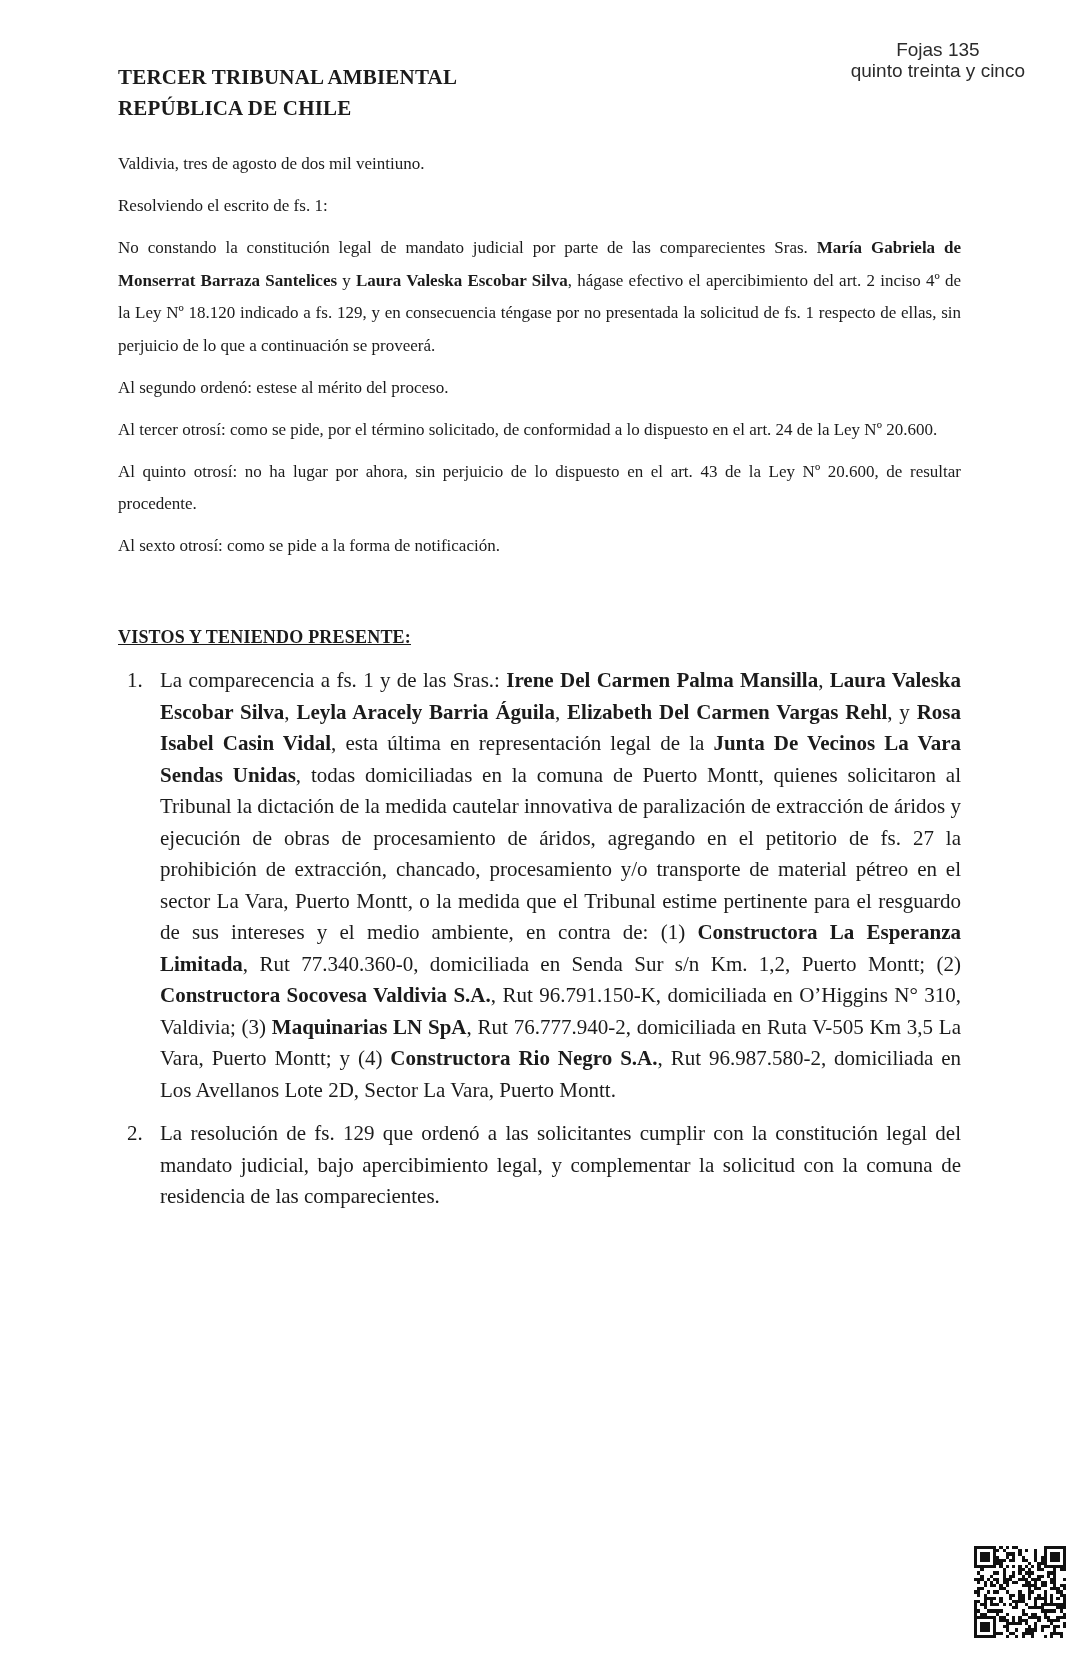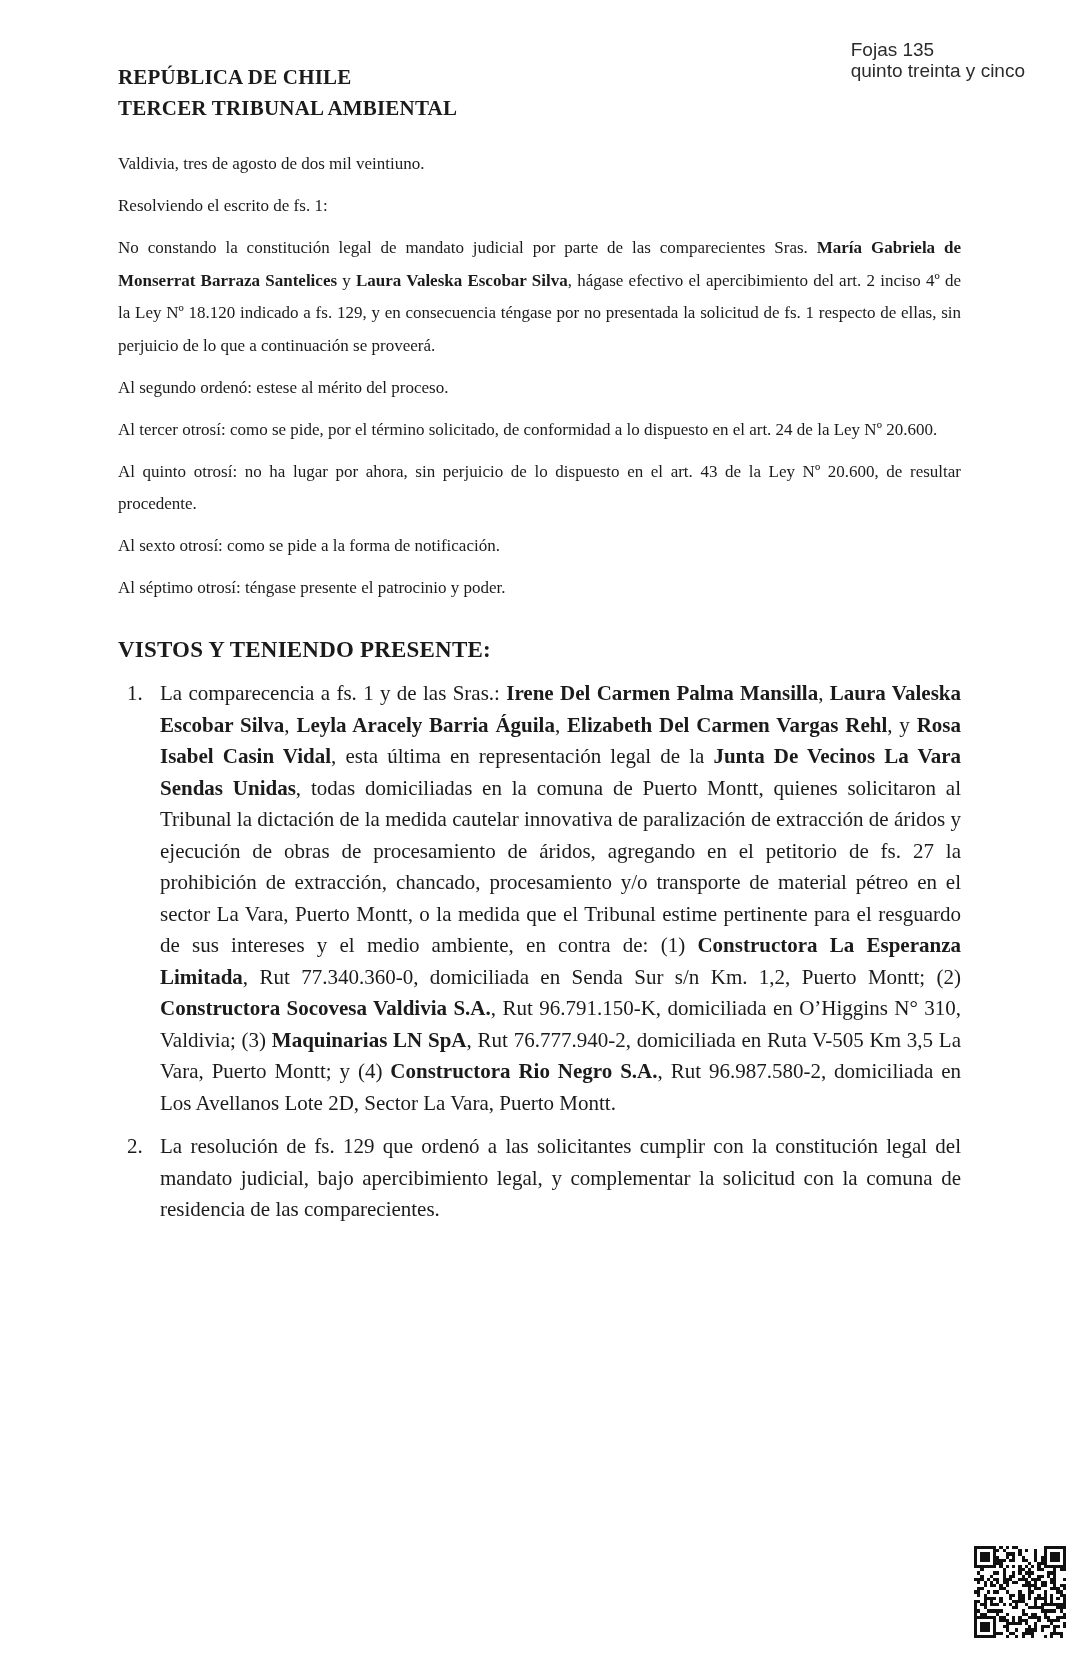--- a/index.html
+++ b/index.html
@@ -9,21 +9,21 @@
     height: 1664px;
     background: #ffffff;
     font-family: "Liberation Serif", "DejaVu Serif", serif;
     color: #1b1b1b;
     overflow: hidden;
   }
   .folio {
     position: absolute;
     top: 39px;
     right: 63px;
-    text-align: left;
+    text-align: center;
     font-family: "Liberation Sans", "DejaVu Sans", sans-serif;
     font-size: 19px;
     line-height: 21px;
     color: #2b2b2b;
   }
   .content {
     position: absolute;
     left: 118px;
     top: 62px;
     width: 843px;
@@ -35,25 +35,26 @@
     margin-bottom: 24px;
     letter-spacing: 0.2px;
   }
   .para {
     font-size: 17px;
     line-height: 32.5px;
     text-align: justify;
     margin: 0 0 9.5px 0;
   }
   .heading {
-    font-size: 23px;
+    font-size: 18px;
     font-weight: bold;
     line-height: 32.5px;
-    margin: 29px 0 12px 0;
+    margin: 58px 0 12px 0;
     letter-spacing: 0.2px;
+    text-decoration: underline;
   }
   .item {
     position: relative;
     padding-left: 42px;
     font-size: 21px;
     line-height: 31.5px;
     text-align: justify;
     margin: 0 0 12px 0;
   }
   .item .num {
@@ -75,32 +76,31 @@
 
 <div class="page">
 
   <div class="folio">
     <div>Fojas 135</div>
     <div>quinto treinta y cinco</div>
   </div>
 
   <div class="content">
     <div class="court-title">
+      <div>TERCER TRIBUNAL AMBIENTAL</div>
       <div>REPÚBLICA DE CHILE</div>
-      <div>TERCER TRIBUNAL AMBIENTAL</div>
     </div>
 
     <p class="para"><span>Valdivia, tres de agosto de dos mil veintiuno.</span></p>
     <p class="para"><span>Resolviendo el escrito de fs. 1:</span></p>
     <p class="para"><span>No constando la constitución legal de mandato judicial por parte de las comparecientes Sras. </span><span class="b">María Gabriela de Monserrat Barraza Santelices</span><span> y </span><span class="b">Laura Valeska Escobar Silva</span><span>, hágase efectivo el apercibimiento del art. 2 inciso 4º de la Ley Nº 18.120 indicado a fs. 129, y en consecuencia téngase por no presentada la solicitud de fs. 1 respecto de ellas, sin perjuicio de lo que a continuación se proveerá.</span></p>
     <p class="para"><span>Al segundo ordenó: estese al mérito del proceso.</span></p>
     <p class="para"><span>Al tercer otrosí: como se pide, por el término solicitado, de conformidad a lo dispuesto en el art. 24 de la Ley Nº 20.600.</span></p>
     <p class="para"><span>Al quinto otrosí: no ha lugar por ahora, sin perjuicio de lo dispuesto en el art. 43 de la Ley Nº 20.600, de resultar procedente.</span></p>
     <p class="para"><span>Al sexto otrosí: como se pide a la forma de notificación.</span></p>
-    <p class="para"><span>Al séptimo otrosí: téngase presente el patrocinio y poder.</span></p>
 
     <div class="heading">VISTOS Y TENIENDO PRESENTE:</div>
 
     <div class="item">
       <span class="num">1.</span>
       <span><span>La comparecencia a fs. 1 y de las Sras.: </span><span class="b">Irene Del Carmen Palma Mansilla</span><span>, </span><span class="b">Laura Valeska Escobar Silva</span><span>, </span><span class="b">Leyla Aracely Barria Águila</span><span>, </span><span class="b">Elizabeth Del Carmen Vargas Rehl</span><span>, y </span><span class="b">Rosa Isabel Casin Vidal</span><span>, esta última en representación legal de la </span><span class="b">Junta De Vecinos La Vara Sendas Unidas</span><span>, todas domiciliadas en la comuna de Puerto Montt, quienes solicitaron al Tribunal la dictación de la medida cautelar innovativa de paralización de extracción de áridos y ejecución de obras de procesamiento de áridos, agregando en el petitorio de fs. 27 la prohibición de extracción, chancado, procesamiento y/o transporte de material pétreo en el sector La Vara, Puerto Montt, o la medida que el Tribunal estime pertinente para el resguardo de sus intereses y el medio ambiente, en contra de: (1) </span><span class="b">Constructora La Esperanza Limitada</span><span>, Rut 77.340.360-0, domiciliada en Senda Sur s/n Km. 1,2, Puerto Montt; (2) </span><span class="b">Constructora Socovesa Valdivia S.A.</span><span>, Rut 96.791.150-K, domiciliada en O’Higgins N° 310, Valdivia; (3) </span><span class="b">Maquinarias LN SpA</span><span>, Rut 76.777.940-2, domiciliada en Ruta V-505 Km 3,5 La Vara, Puerto Montt; y (4) </span><span class="b">Constructora Rio Negro S.A.</span><span>, Rut 96.987.580-2, domiciliada en Los Avellanos Lote 2D, Sector La Vara, Puerto Montt.</span></span>
     </div>
 
     <div class="item">
       <span class="num">2.</span>

